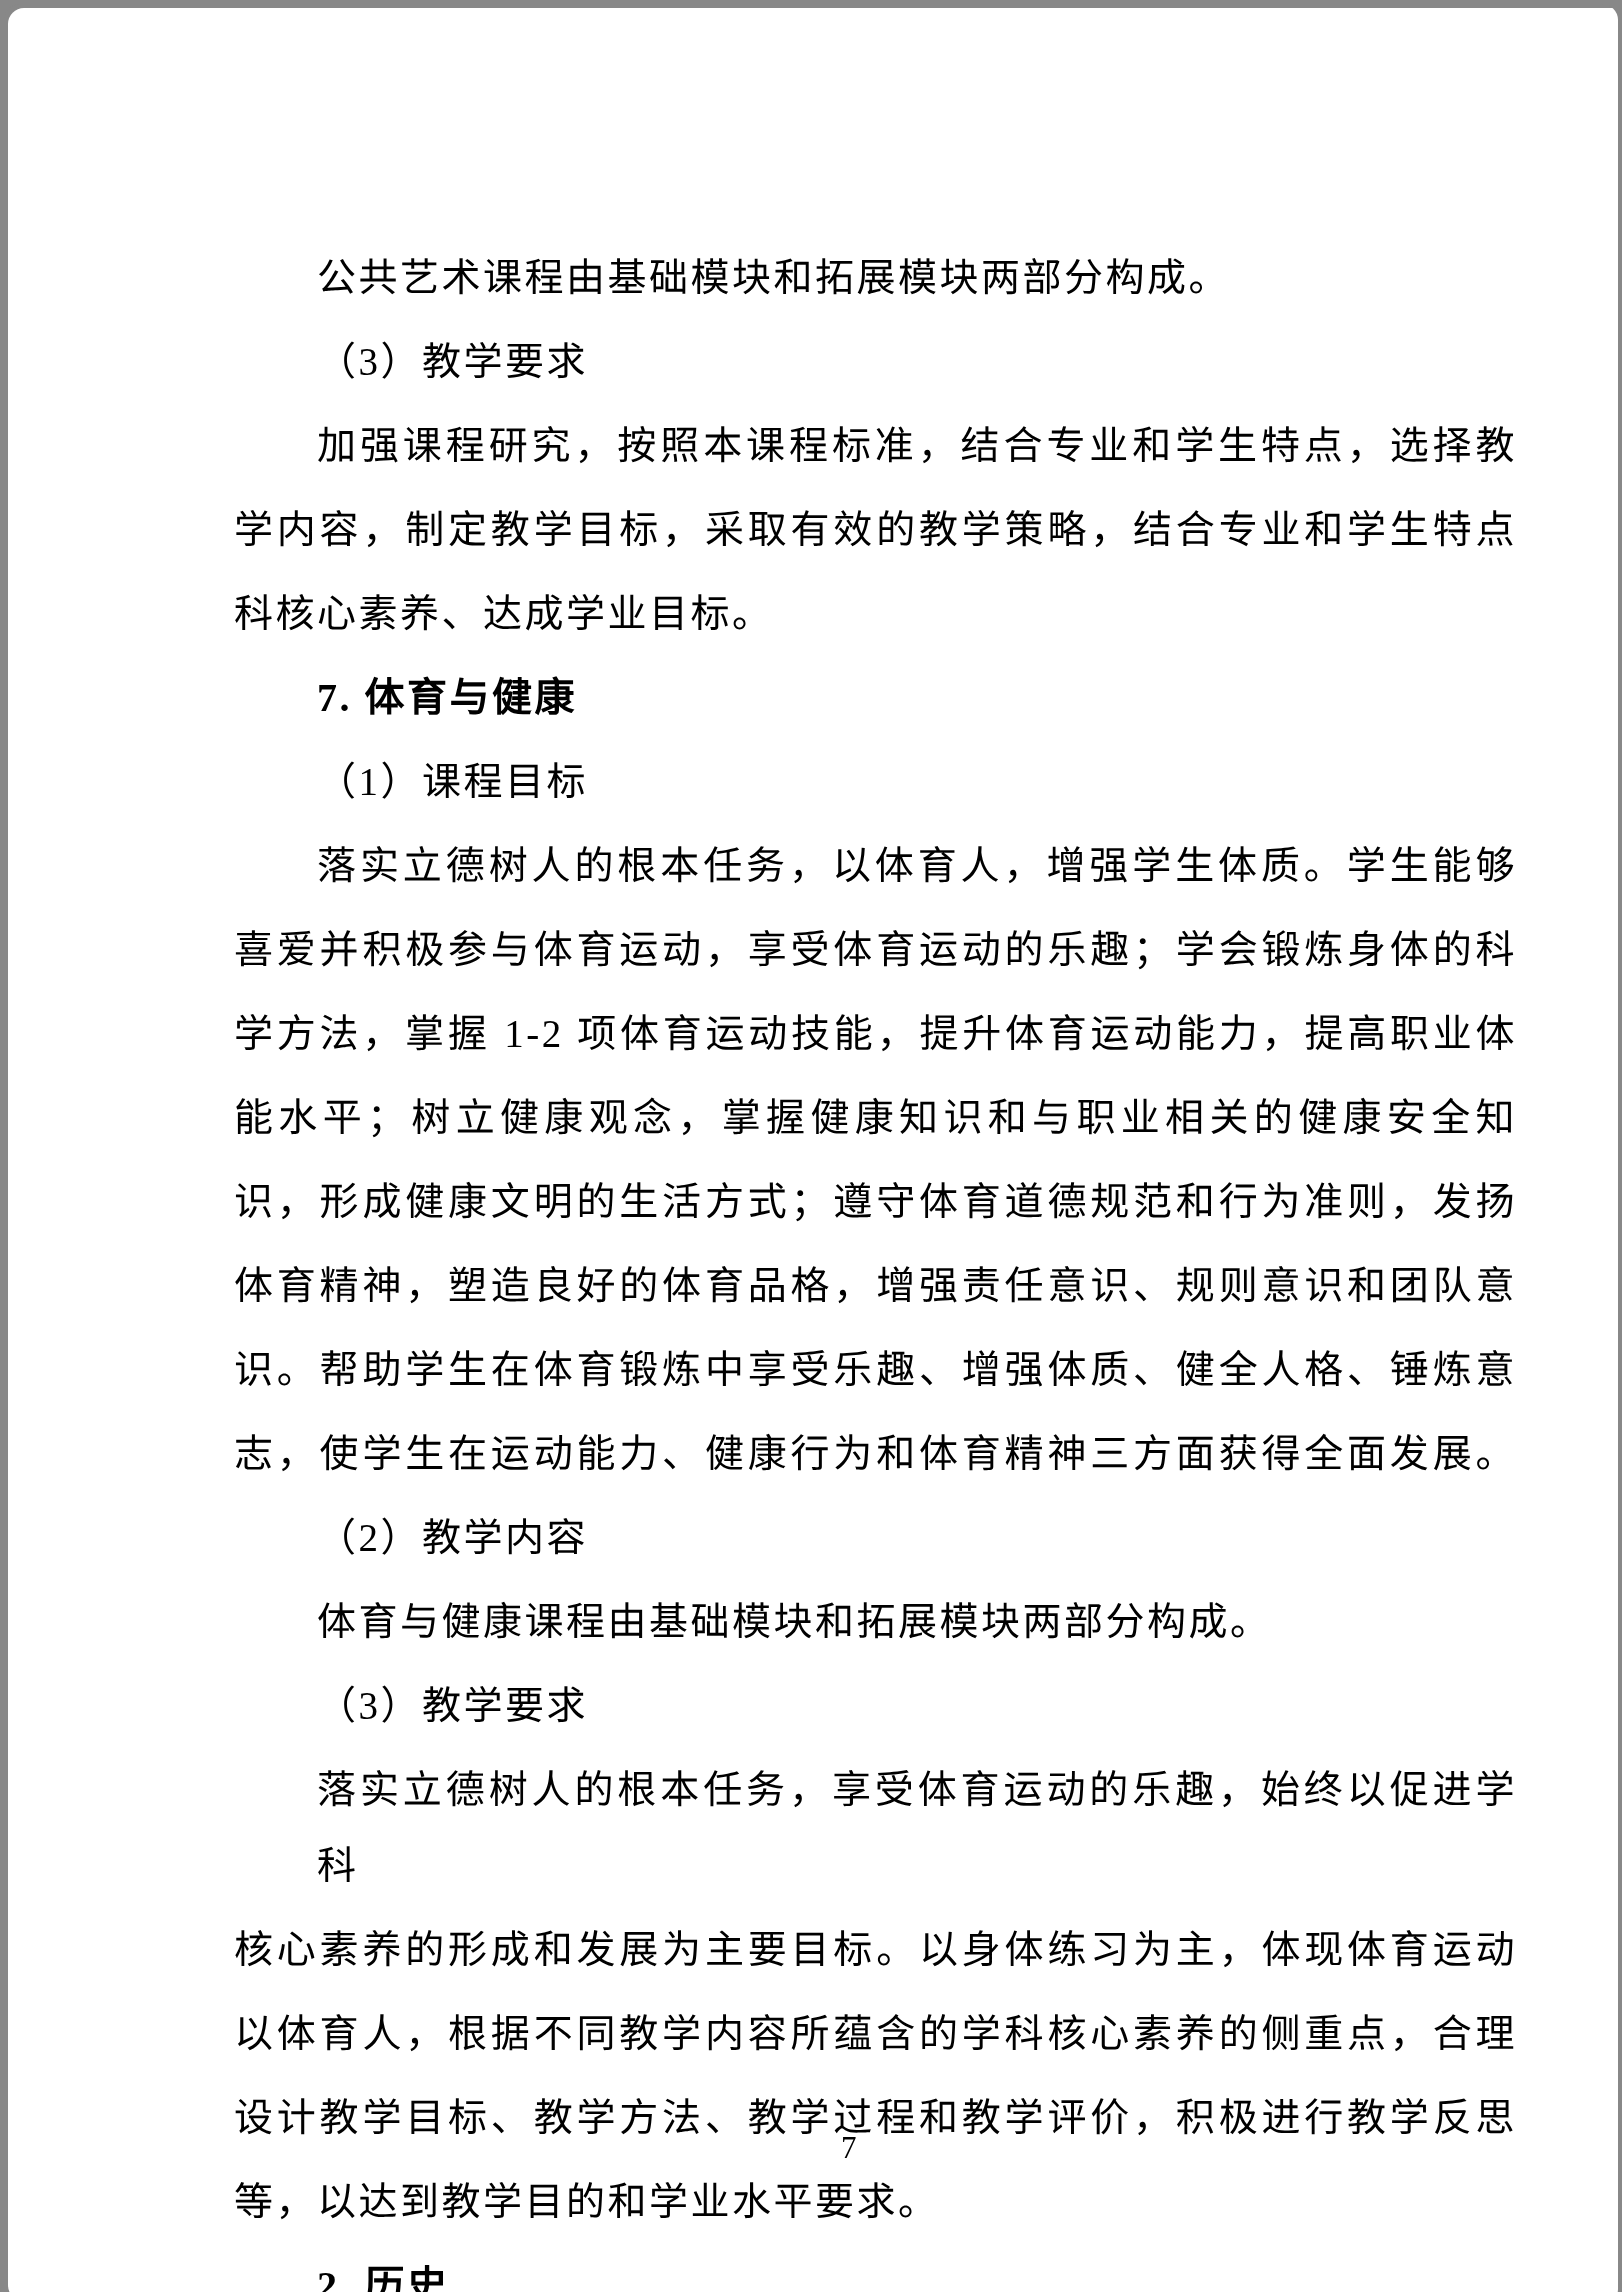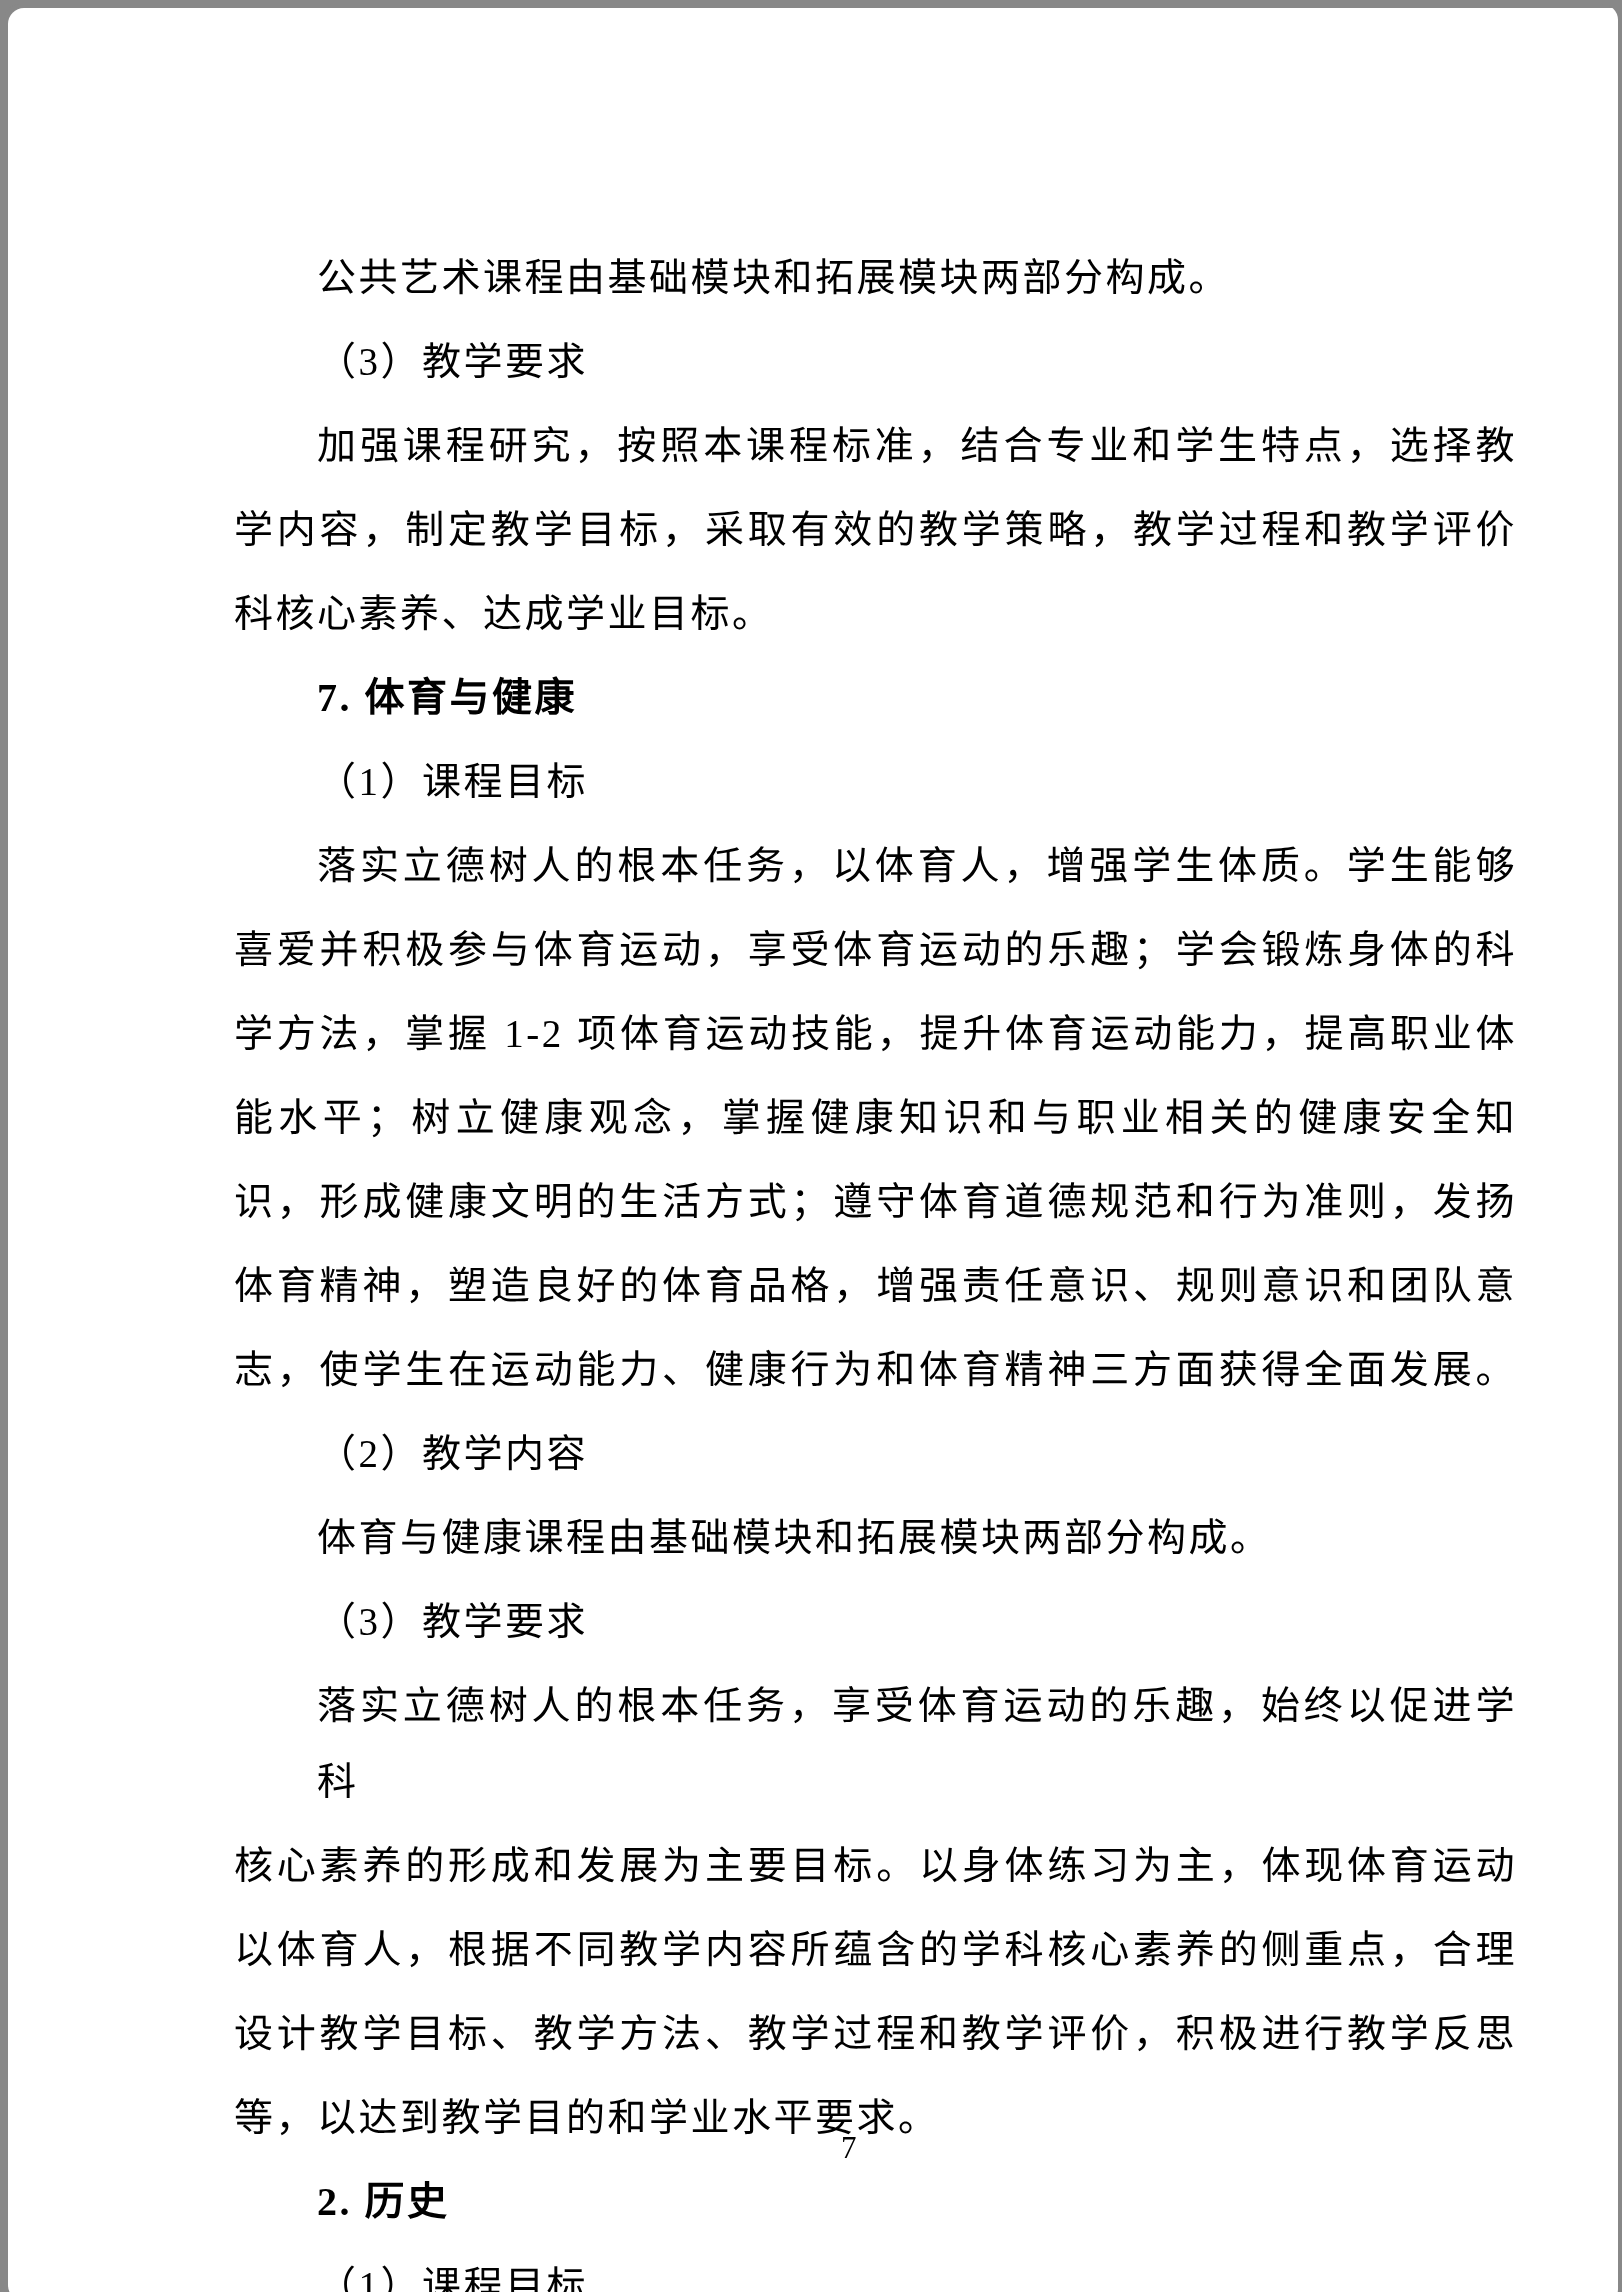--- a/index.html
+++ b/index.html
@@ -50,30 +50,31 @@
   }
 </style>
 </head>
 <body>
 
 <div class="page">
   <main class="text-column" id="text-column">
       <div class="line indent">公共艺术课程由基础模块和拓展模块两部分构成。</div>
       <div class="line indent">（3）教学要求</div>
       <div class="line indent fill">加强课程研究，按照本课程标准，结合专业和学生特点，选择教</div>
-      <div class="line fill">学内容，制定教学目标，采取有效的教学策略，教学过程和教学评价</div>
+      <div class="line fill">学内容，制定教学目标，采取有效的教学策略，结合专业和学生特点</div>
       <div class="line">科核心素养、达成学业目标。</div>
       <div class="line heading indent">7. 体育与健康</div>
       <div class="line indent">（1）课程目标</div>
       <div class="line indent fill">落实立德树人的根本任务，以体育人，增强学生体质。学生能够</div>
       <div class="line fill">喜爱并积极参与体育运动，享受体育运动的乐趣；学会锻炼身体的科</div>
       <div class="line fill">学方法，掌握 1-2 项体育运动技能，提升体育运动能力，提高职业体</div>
       <div class="line fill">能水平；树立健康观念，掌握健康知识和与职业相关的健康安全知</div>
       <div class="line fill">识，形成健康文明的生活方式；遵守体育道德规范和行为准则，发扬</div>
       <div class="line fill">体育精神，塑造良好的体育品格，增强责任意识、规则意识和团队意</div>
+      <div class="line fill">识。帮助学生在体育锻炼中享受乐趣、增强体质、健全人格、锤炼意</div>
       <div class="line fill">志，使学生在运动能力、健康行为和体育精神三方面获得全面发展。</div>
       <div class="line indent">（2）教学内容</div>
       <div class="line indent">体育与健康课程由基础模块和拓展模块两部分构成。</div>
       <div class="line indent">（3）教学要求</div>
       <div class="line indent fill">落实立德树人的根本任务，享受体育运动的乐趣，始终以促进学科</div>
       <div class="line fill">核心素养的形成和发展为主要目标。以身体练习为主，体现体育运动</div>
       <div class="line fill">以体育人，根据不同教学内容所蕴含的学科核心素养的侧重点，合理</div>
       <div class="line fill">设计教学目标、教学方法、教学过程和教学评价，积极进行教学反思</div>
       <div class="line">等，以达到教学目的和学业水平要求。</div>
       <div class="line heading indent">2. 历史</div>

